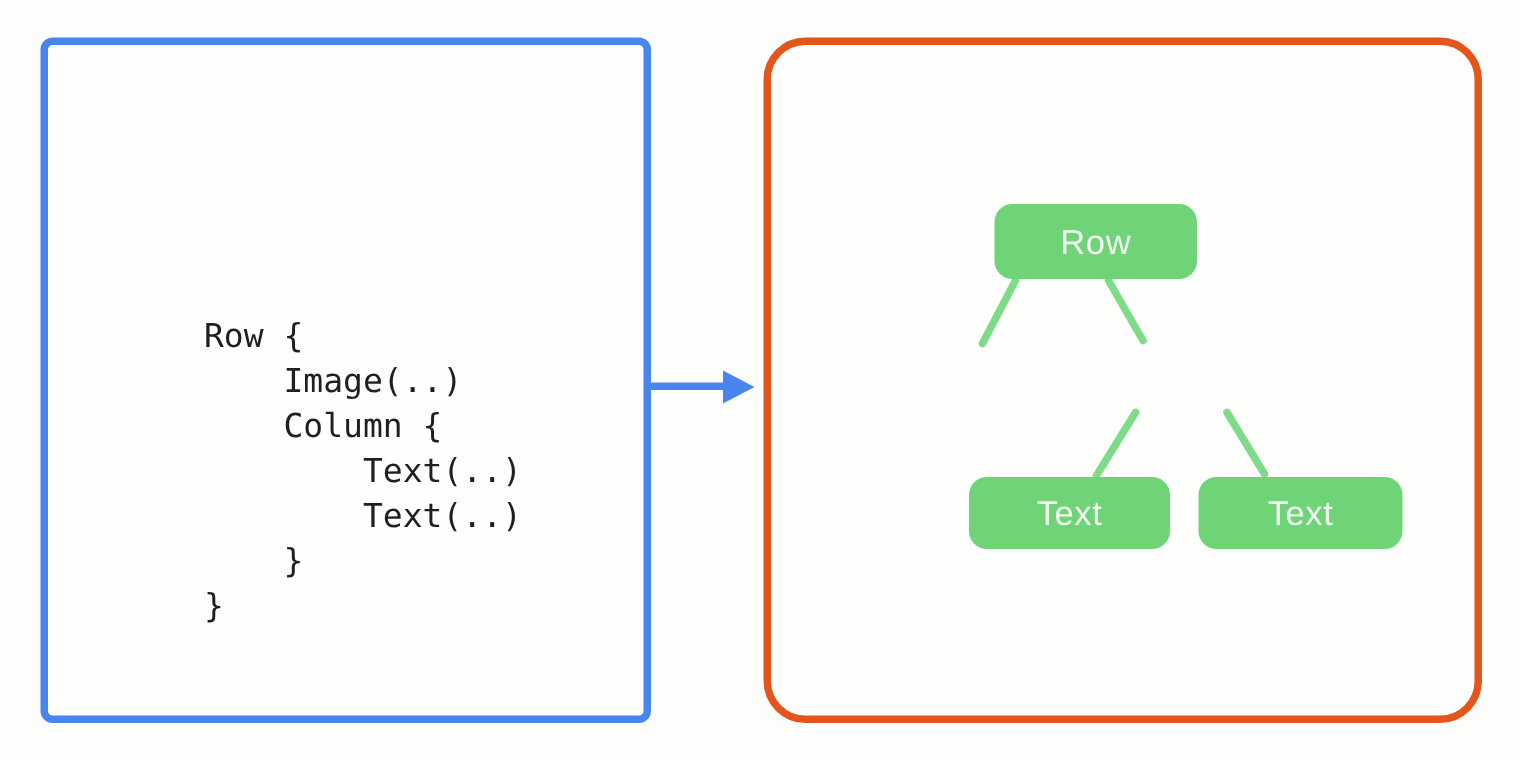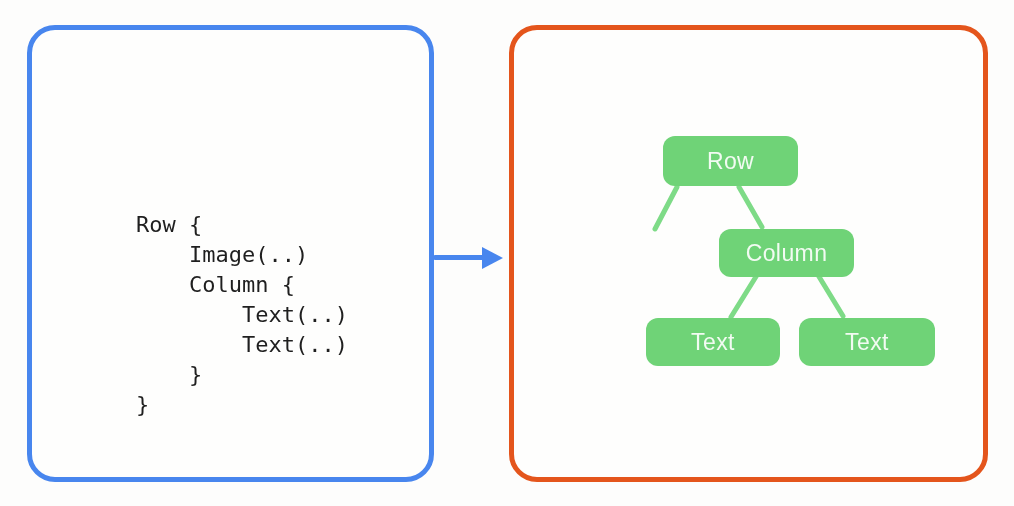--- a/index.html
+++ b/index.html
@@ -17,21 +17,21 @@
 
   
   .code-panel {
     position: absolute;
     left: 27px;
     top: 25px;
     width: 407px;
     height: 457px;
     box-sizing: border-box;
     border: 5px solid #4886ee;
-    border-radius: 28px;
+    border-radius: 8px;
     background: #fefefd;
   }
   .code-snippet {
     position: absolute;
     left: 104px;
     top: 180px;
     margin: 0;
     font-family: "DejaVu Sans Mono", "Liberation Mono", monospace;
     font-size: 22px;
     line-height: 30px;
@@ -120,17 +120,16 @@
   <div class="tree-panel"></div>
 
   <svg class="tree-edges" viewBox="0 0 1014 506" xmlns="http://www.w3.org/2000/svg">
     <line x1="677" y1="187" x2="655" y2="229" stroke="#7edb87" stroke-width="5" stroke-linecap="round"></line>
     <line x1="739" y1="187" x2="762" y2="227" stroke="#7edb87" stroke-width="5" stroke-linecap="round"></line>
     <line x1="757" y1="275" x2="731" y2="317" stroke="#7edb87" stroke-width="5" stroke-linecap="round"></line>
     <line x1="818" y1="275" x2="843" y2="316" stroke="#7edb87" stroke-width="5" stroke-linecap="round"></line>
   </svg>
 
   <div class="tree-node node-row">Row</div>
-  <div class="tree-node node-column">Column</div>
   <div class="tree-node node-text1">Text</div>
   <div class="tree-node node-text2">Text</div>
 
 </div>
 
 </body></html>

